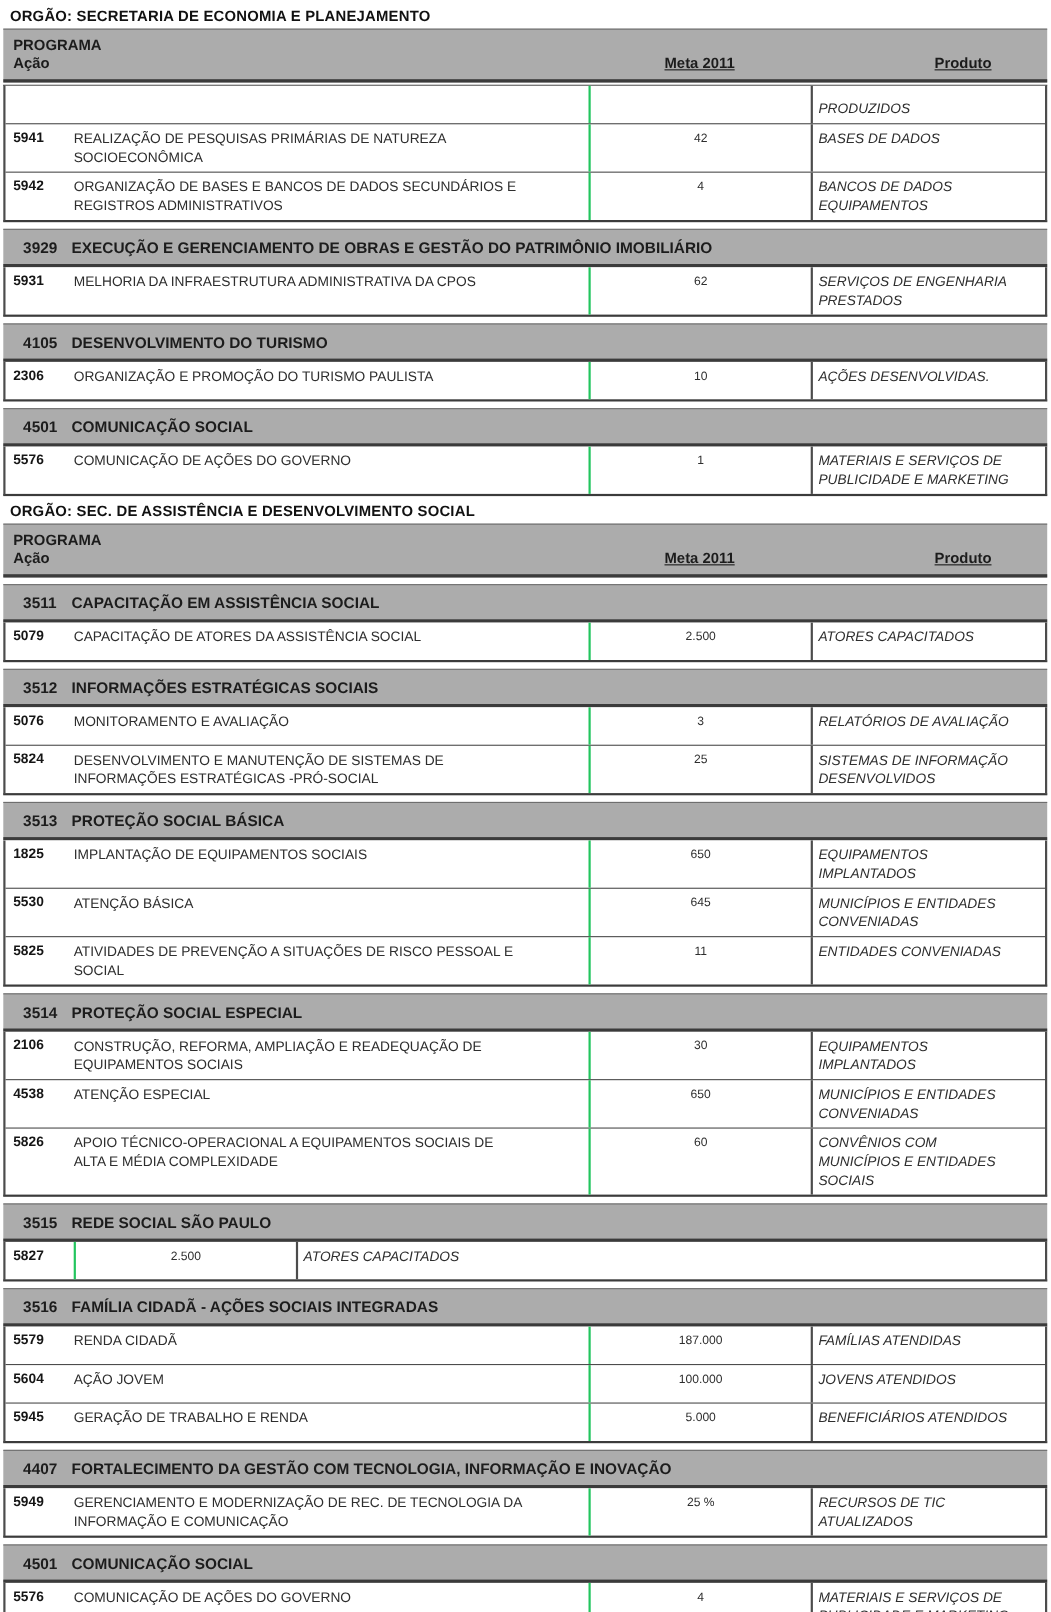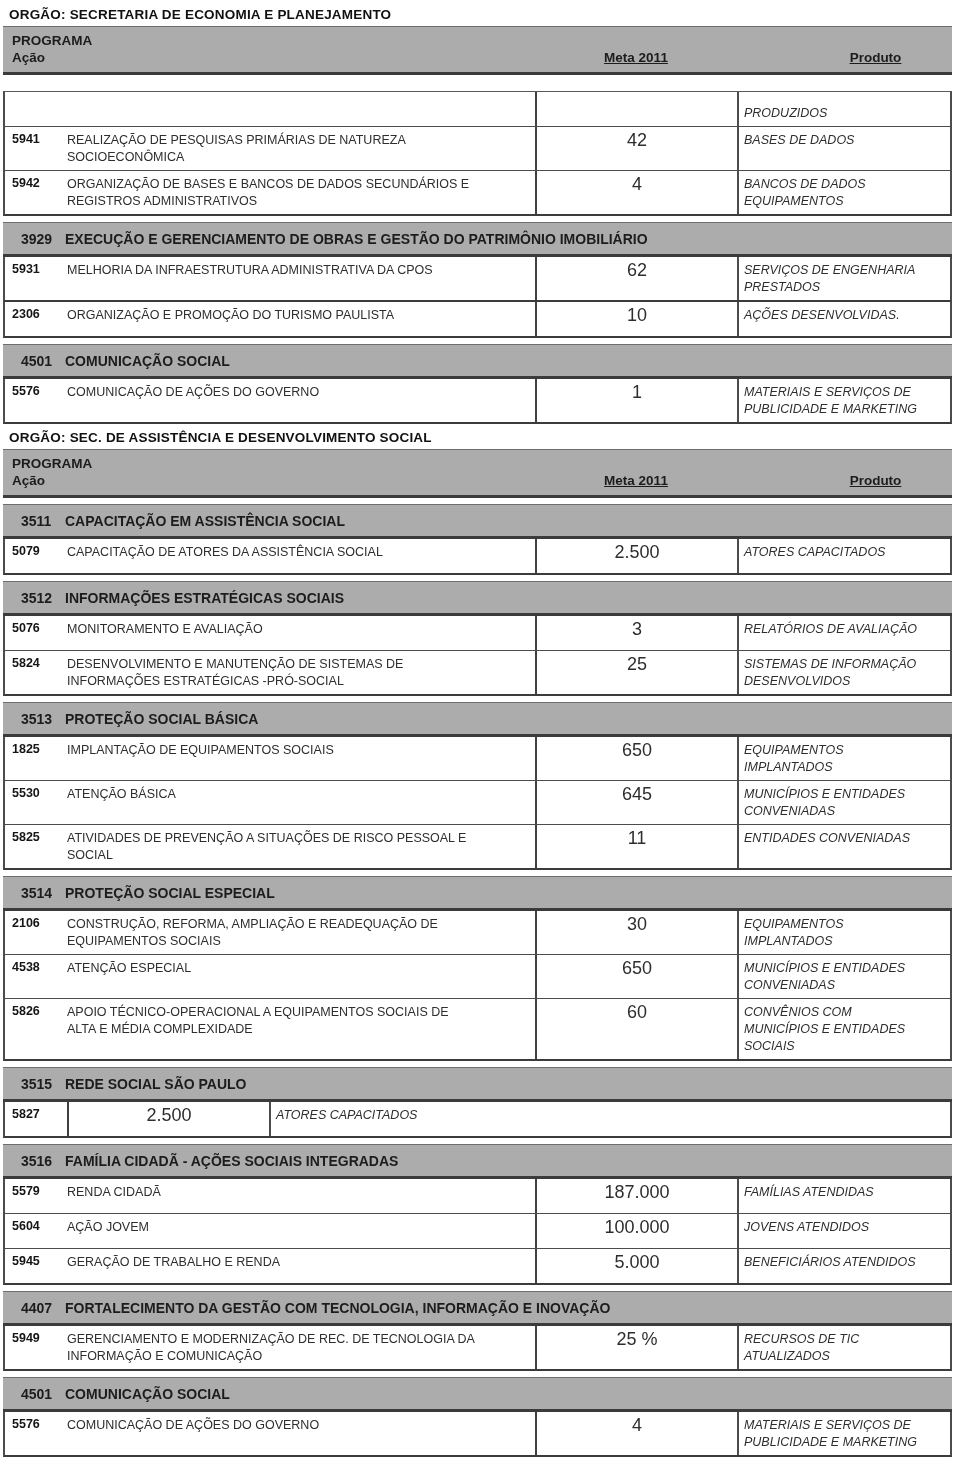--- a/index.html
+++ b/index.html
@@ -58,21 +58,21 @@
   .p-code { flex:0 0 44px; margin-left:18px; }
   .p-title { flex:1; }
 
   
   .rows-group {
     border-left:2px solid #4c4c4c;
     border-right:2px solid #4c4c4c;
     border-bottom:2.5px solid #3b3b3b;
     background:#fff;
   }
-  .header-bar + .rows-group { border-top:1.5px solid #5a5a5a; margin-top:16px; }
+  .header-bar + .rows-group { border-top:1.5px solid #5a5a5a; margin-top:2px; }
   .row { display:flex; min-height:34px; align-items:stretch; }
   .row + .row { border-top:1.5px solid #4c4c4c; }
 
   .c-code {
     flex:0 0 62px;
     box-sizing:border-box;
     font-weight:bold;
     font-size:12.5px;
     padding:5px 0 4px 7px;
     color:#151515;
@@ -81,23 +81,23 @@
     flex:1;
     font-size:12.5px;
     line-height:17px;
     padding:5px 12px 4px 0;
     white-space:pre-line;
     color:#2e2e2e;
   }
   .c-meta {
     flex:0 0 202px;
     box-sizing:border-box;
-    border-left:2px solid #404040;
+    border-left:2px solid #22c55e;
     text-align:center;
-    font-size:18px;
+    font-size:11px;
     line-height:17px;
     padding-top:5px;
     color:#2e2e2e;
   }
   .c-produto {
     flex:0 0 213px;
     box-sizing:border-box;
     border-left:2px solid #4c4c4c;
     font-style:italic;
     font-size:12.5px;
@@ -153,20 +153,24 @@
   </div>
       <div class="rows-group">
         <div class="row">
     <div class="c-code">5931</div>
     <div class="c-desc">MELHORIA DA INFRAESTRUTURA ADMINISTRATIVA DA CPOS</div>
     <div class="c-meta">62</div>
     <div class="c-produto">SERVIÇOS DE ENGENHARIA
 PRESTADOS</div>
   </div>
       </div>
+      <div class="program-bar">
+    <span class="p-code">4105</span>
+    <span class="p-title">DESENVOLVIMENTO DO TURISMO</span>
+  </div>
       <div class="rows-group">
         <div class="row">
     <div class="c-code">2306</div>
     <div class="c-desc">ORGANIZAÇÃO E PROMOÇÃO DO TURISMO PAULISTA</div>
     <div class="c-meta">10</div>
     <div class="c-produto">AÇÕES DESENVOLVIDAS.</div>
   </div>
       </div>
       <div class="program-bar">
     <span class="p-code">4501</span>

